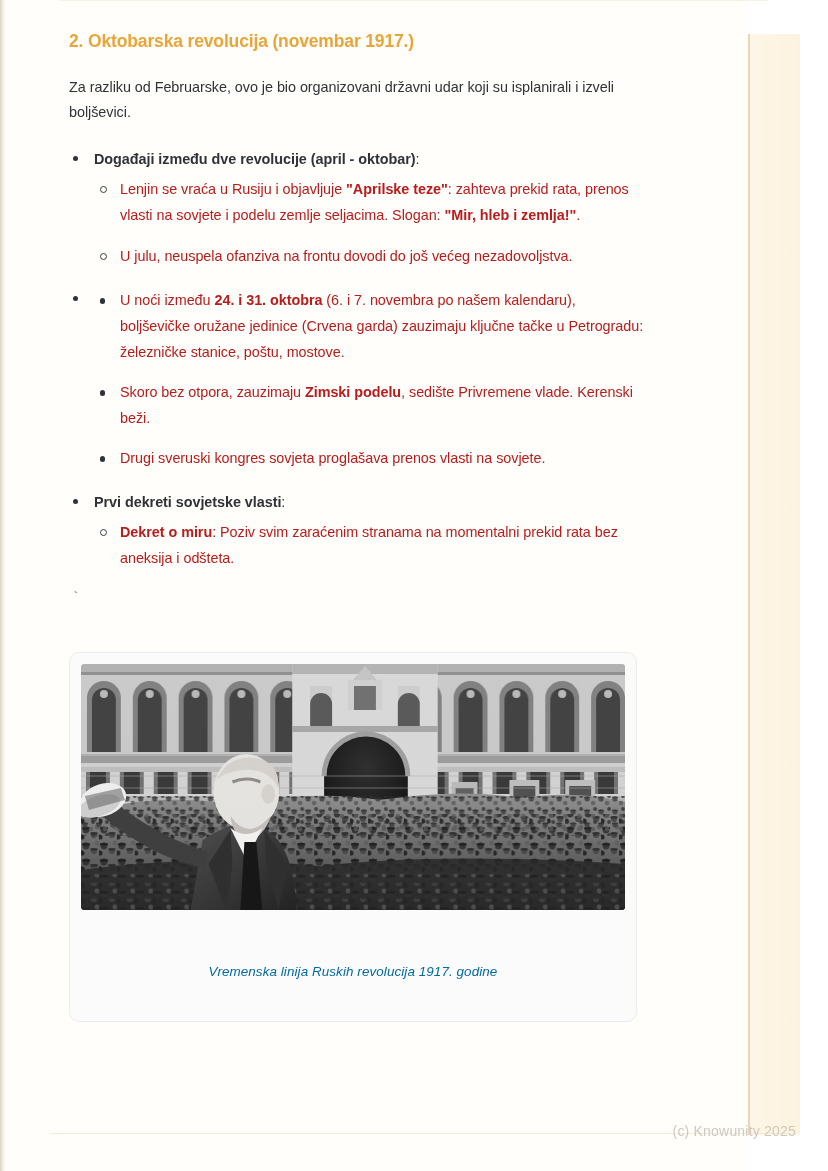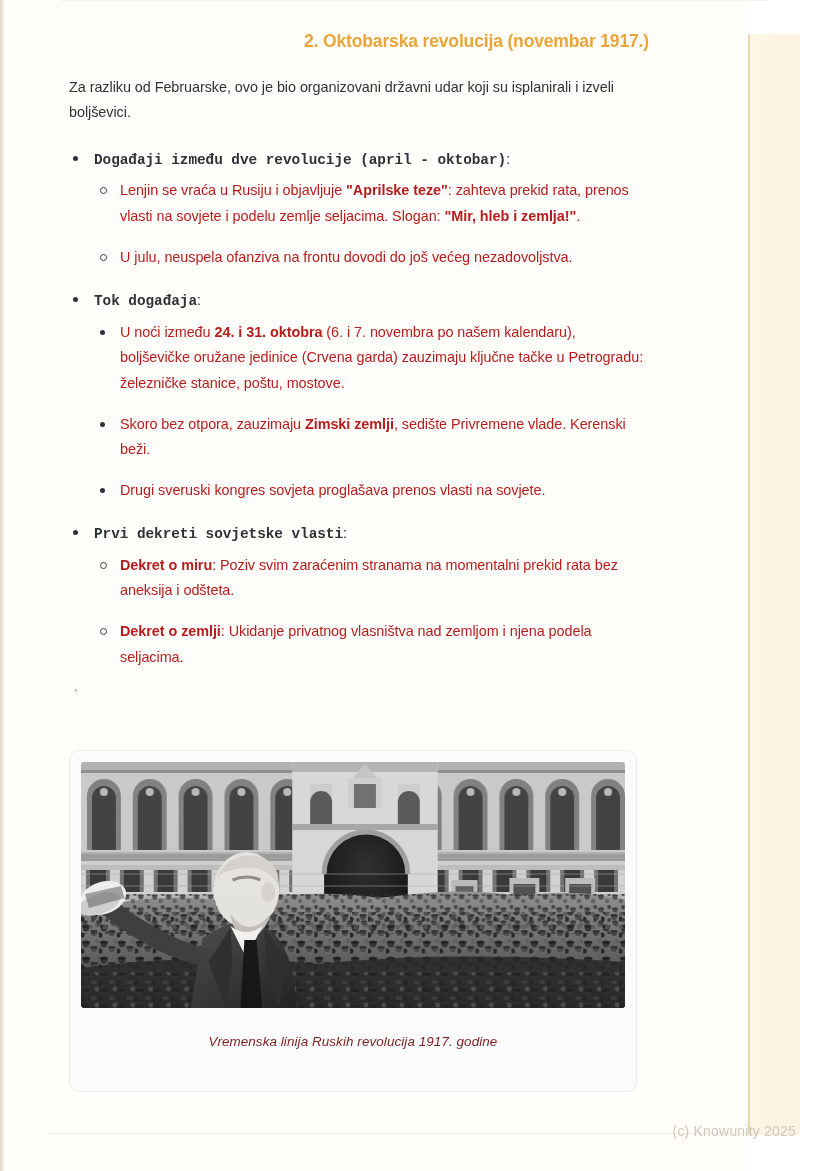--- a/index.html
+++ b/index.html
@@ -86,21 +86,20 @@
     width: 580px;
   }
 
   .doc-title {
     font-size: 17.5px;
     font-weight: bold;
     color: #e9a537;
     letter-spacing: -0.15px;
     margin: 0 0 22px 0;
     line-height: 1.3;
-    text-align: right;
   }
 
   .intro {
     font-size: 14.4px;
     color: #2f3337;
     line-height: 1.78;
     margin: 0 0 22px 0;
     letter-spacing: -0.05px;
   }
 
@@ -127,21 +126,21 @@
     background: #2f3337;
   }
 
   .group-head {
     font-size: 14.4px;
     color: #2f3337;
     line-height: 1.62;
     margin-bottom: 6px;
     letter-spacing: -0.05px;
   }
-  .group-head b { font-weight: bold; font-family: Liberation Mono, monospace; }
+  .group-head b { font-weight: bold; }
 
   ul.lvl2 {
     list-style: none;
     margin: 0;
     padding: 0;
   }
 
   ul.lvl2 > li {
     position: relative;
     padding-left: 26px;
@@ -204,23 +203,24 @@
     position: relative;
     background: #8b8b8b;
   }
 
   .photo-frame svg { display: block; width: 100%; height: 100%; }
 
   .figure-caption {
     text-align: center;
     font-style: italic;
     font-size: 13.4px;
-    color: #7f1d1d;
+    color: #0369a1;
     padding: 26px 0 42px 0;
     letter-spacing: 0.1px;
+    margin-top: 28px;
   }
 
   .watermark {
     position: absolute;
     right: 32px;
     bottom: 32px;
     font-size: 14px;
     color: #cfc9bd;
     letter-spacing: 0.2px;
     white-space: nowrap;
@@ -247,32 +247,30 @@
 
     <ul class="lvl1" id="sections-list">
         <li class="group">
           <div class="group-head"><b>Događaji između dve revolucije (april - oktobar)</b><span>:</span></div>
           <ul class="lvl2 hollow">
             <li><span>Lenjin se vraća u Rusiju i objavljuje </span><b>"Aprilske teze"</b><span>: zahteva prekid rata, prenos vlasti na sovjete i podelu zemlje seljacima. Slogan: </span><b>"Mir, hleb i zemlja!"</b><span>.</span></li>
             <li><span>U julu, neuspela ofanziva na frontu dovodi do još većeg nezadovoljstva.</span></li>
           </ul>
         </li>
         <li class="group">
-          <div class="group-head"><b>Tok događaja</b><span>:</span></div>
           <ul class="lvl2 filled">
             <li><span>U noći između </span><b>24. i 31. oktobra</b><span> (6. i 7. novembra po našem kalendaru), boljševičke oružane jedinice (Crvena garda) zauzimaju ključne tačke u Petrogradu: železničke stanice, poštu, mostove.</span></li>
-            <li><span>Skoro bez otpora, zauzimaju </span><b>Zimski zemlji</b><span>, sedište Privremene vlade. Kerenski beži.</span></li>
+            <li><span>Skoro bez otpora, zauzimaju </span><b>Zimski podelu</b><span>, sedište Privremene vlade. Kerenski beži.</span></li>
             <li><span>Drugi sveruski kongres sovjeta proglašava prenos vlasti na sovjete.</span></li>
           </ul>
         </li>
         <li class="group">
           <div class="group-head"><b>Prvi dekreti sovjetske vlasti</b><span>:</span></div>
           <ul class="lvl2 hollow">
             <li><b>Dekret o miru</b><span>: Poziv svim zaraćenim stranama na momentalni prekid rata bez aneksija i odšteta.</span></li>
-            <li><b>Dekret o zemlji</b><span>: Ukidanje privatnog vlasništva nad zemljom i njena podela seljacima.</span></li>
           </ul>
         </li>
       </ul>
 
     <div class="stray-tick">`</div>
 
     <div class="figure-card">
       <div class="photo-frame">
         <svg viewBox="0 0 546 246" preserveAspectRatio="none" role="img">
           <defs>

